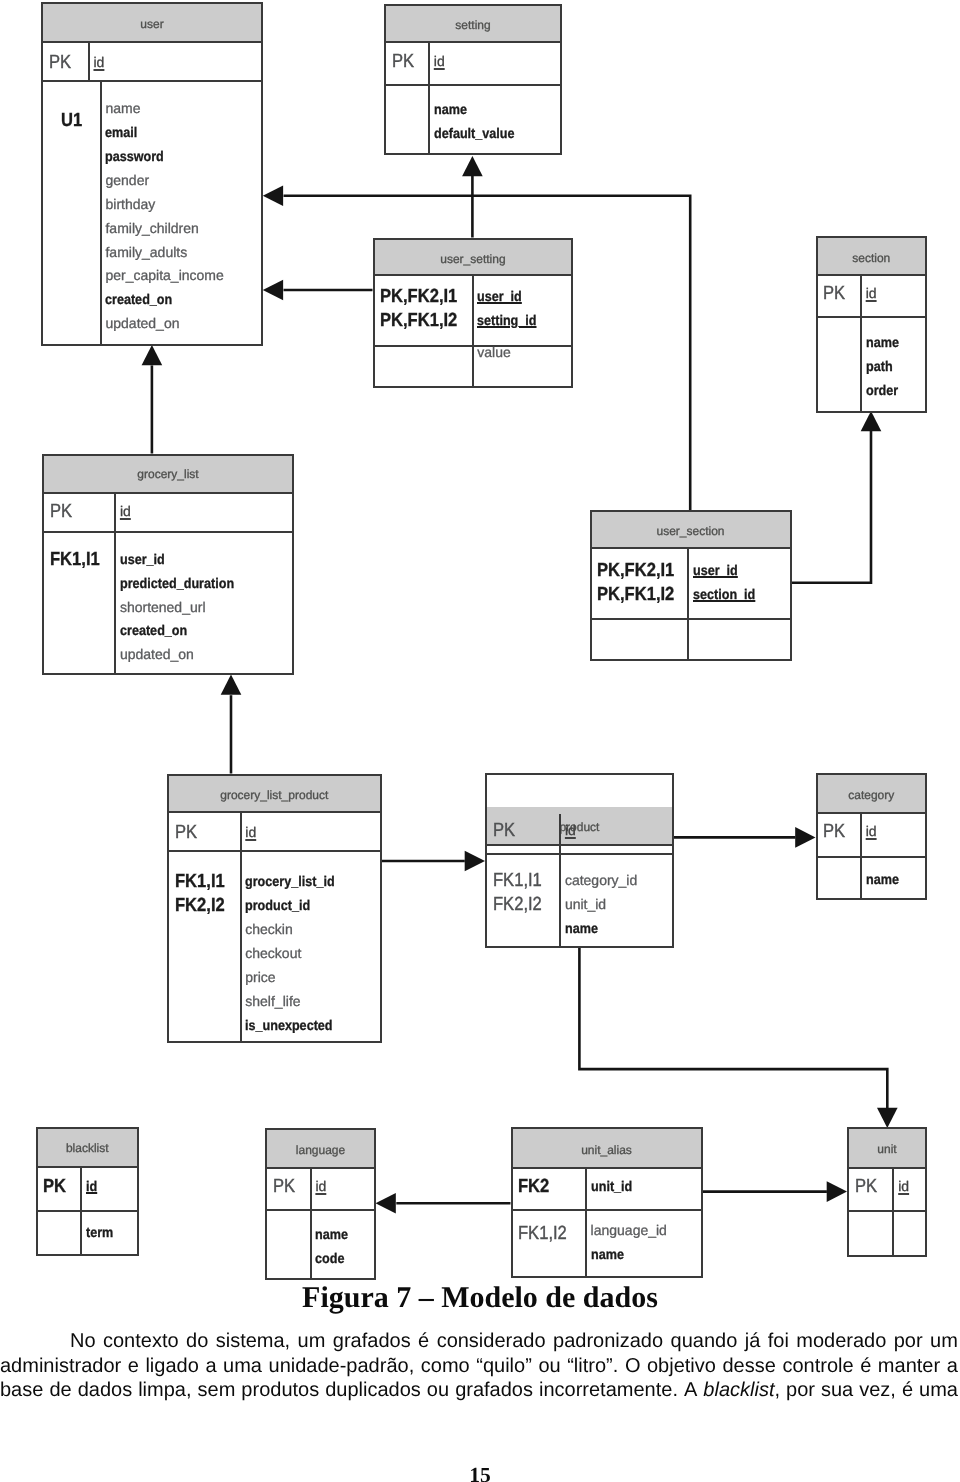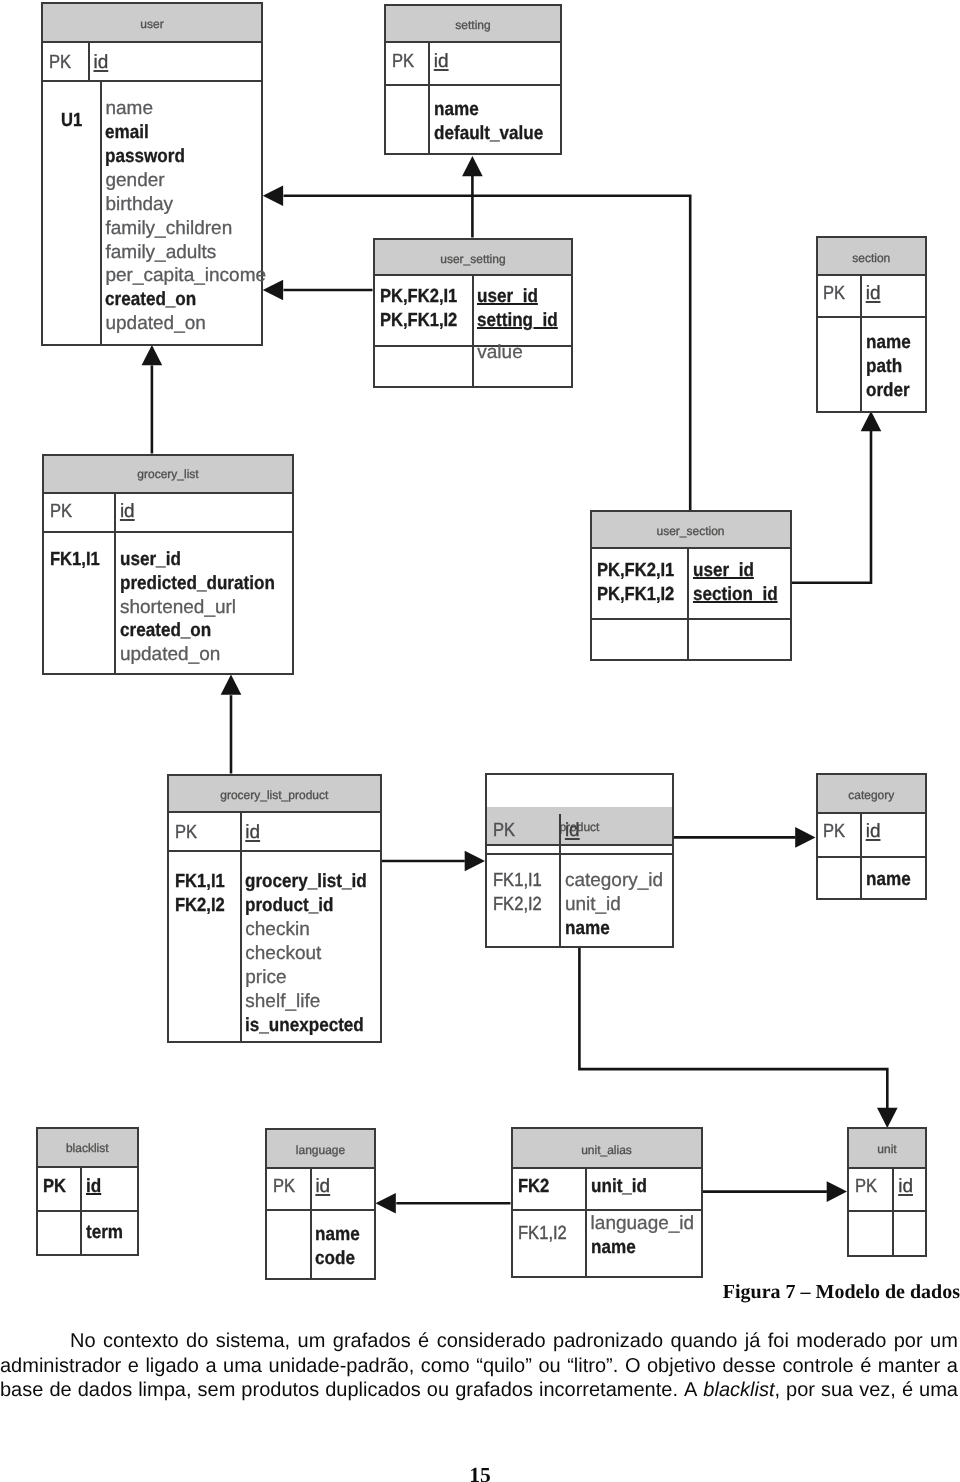--- a/index.html
+++ b/index.html
@@ -14,39 +14,39 @@
        border-bottom:2.2px solid var(--c-border,#3a3a3a);box-sizing:border-box;
        display:flex;align-items:center;justify-content:center;}
   .entity .ehdr span{font-size:12px;color:var(--c-title,#50514f);line-height:1;display:inline-block;
        transform:scaleX(1.0) translateY(0px);-webkit-text-stroke:0.32px currentColor;}
   .entity .erow{position:absolute;left:0;right:0;box-sizing:border-box;display:flex;
        align-items:flex-start;}
   .entity .erow.divider{border-bottom:2.2px solid var(--c-border,#3a3a3a);}
   .entity .kcol{box-sizing:border-box;border-right:2.2px solid var(--c-border,#3a3a3a);flex:0 0 auto;
        padding-left:5.8px;align-self:stretch;}
   .entity .acol{box-sizing:border-box;flex:1 1 auto;padding-left:3.8px;align-self:stretch;}
-  .ln{font-size:19px;line-height:23.9px;height:23.9px;white-space:nowrap;color:var(--c-attr,#5a5b5d);}
+  .ln{font-size:14px;line-height:23.9px;height:23.9px;white-space:nowrap;color:var(--c-attr,#5a5b5d);}
   .ln > span{display:inline-block;transform-origin:0 50%;-webkit-text-stroke:0.3px currentColor;}
   .ln.bold{font-weight:bold;color:var(--c-attr-bold,#1c1c1c);}
   .ln.bold > span{transform:scaleX(0.90);}
   .ln.underline{color:var(--c-attr-ul,#414141);}
   .ln.underline > span{text-decoration:underline;text-underline-offset:2.2px;
       text-decoration-thickness:1.8px;}
   .ln.underlinebold{color:var(--c-attr-bold,#1c1c1c);font-weight:bold;}
   .ln.underlinebold > span{transform:scaleX(0.90);text-decoration:underline;
       text-underline-offset:0.8px;text-decoration-thickness:2.4px;}
   .kln{font-size:19px;line-height:23.9px;height:23.9px;white-space:nowrap;color:var(--c-key,#4f5052);}
   .kln > span{display:inline-block;transform-origin:0 50%;transform:scaleX(0.872);}
   .kln.bold{font-weight:bold;color:var(--c-attr-bold,#1c1c1c);}
   .kln.bold > span{-webkit-text-stroke:0.35px currentColor;}
   .kln.plain{font-weight:normal;color:var(--c-key,#4f5052);}
   .kln.plain > span{-webkit-text-stroke:0.42px currentColor;}
   svg#links{position:absolute;left:0;top:0;width:960px;height:1300px;}
-  #caption{position:absolute;left:0;top:1281px;width:960px;text-align:right;
-      font-family:"Liberation Serif",serif;font-weight:bold;font-size:20px;color:var(--c-doc,#0c0c0c);}
+  #caption{position:absolute;left:0;top:1281px;width:960px;text-align:center;
+      font-family:"Liberation Serif",serif;font-weight:bold;font-size:30px;color:var(--c-doc,#0c0c0c);}
   #bodytext{position:absolute;left:0px;top:1329px;width:958px;
       font-family:Liberation Sans, sans-serif;font-size:20px;color:var(--c-doc,#0c0c0c);}
   #bodytext .bl{display:block;height:24.6px;line-height:24.6px;white-space:nowrap;}
   #bodytext .bl.just{display:flex;justify-content:space-between;}
   #bodytext .bl .w{display:inline-block;}
   #pageno{position:absolute;left:0;top:1464.5px;width:960px;text-align:center;line-height:1;
       font-family:"Liberation Serif",serif;font-weight:bold;font-size:21.5px;color:var(--c-doc,#0c0c0c);}
 </style>
 </head>
 <body>
@@ -333,21 +333,21 @@
             <div class="kln bold"><span>FK2</span></div>
           </div>
           <div class="acol" style="padding-top: 6.2px;">
             <div class="ln bold"><span>unit_id</span></div>
           </div>
         </div>
         <div class="erow" style="top: 82px; bottom: 0px;">
           <div class="kcol" style="width: 74.3px; min-width: 74.3px; padding-top: 11.3px;">
             <div class="kln plain"><span>FK1,I2</span></div>
           </div>
-          <div class="acol" style="padding-top: 1px;">
+          <div class="acol" style="padding-top: 8px;">
             <div class="ln"><span>language_id</span></div>
             <div class="ln bold"><span>name</span></div>
           </div>
         </div>
       </div>
       <div class="entity" style="left: 847px; top: 1127px; width: 80px; height: 129.5px;">
         <div class="ehdr" style="height: 39.5px; padding-top: 3px;">
           <span>unit</span>
         </div>
         <div class="erow divider" style="top: 39.5px; height: 43.5px;">

